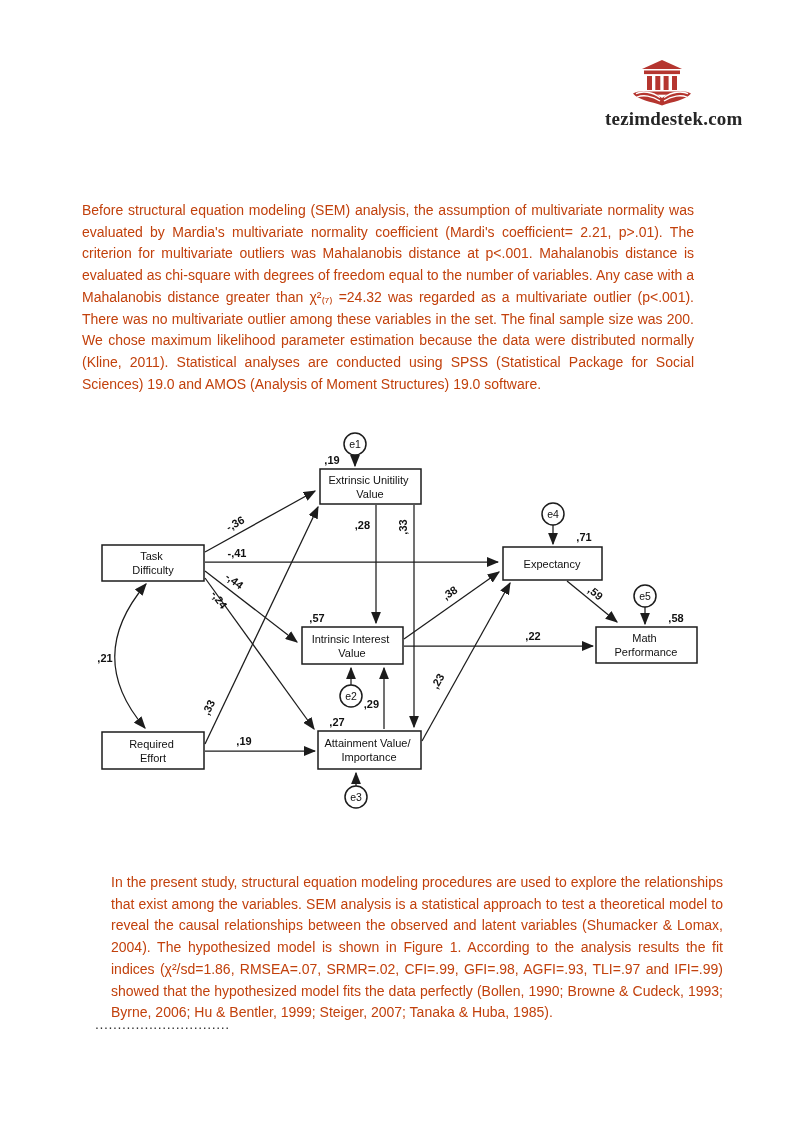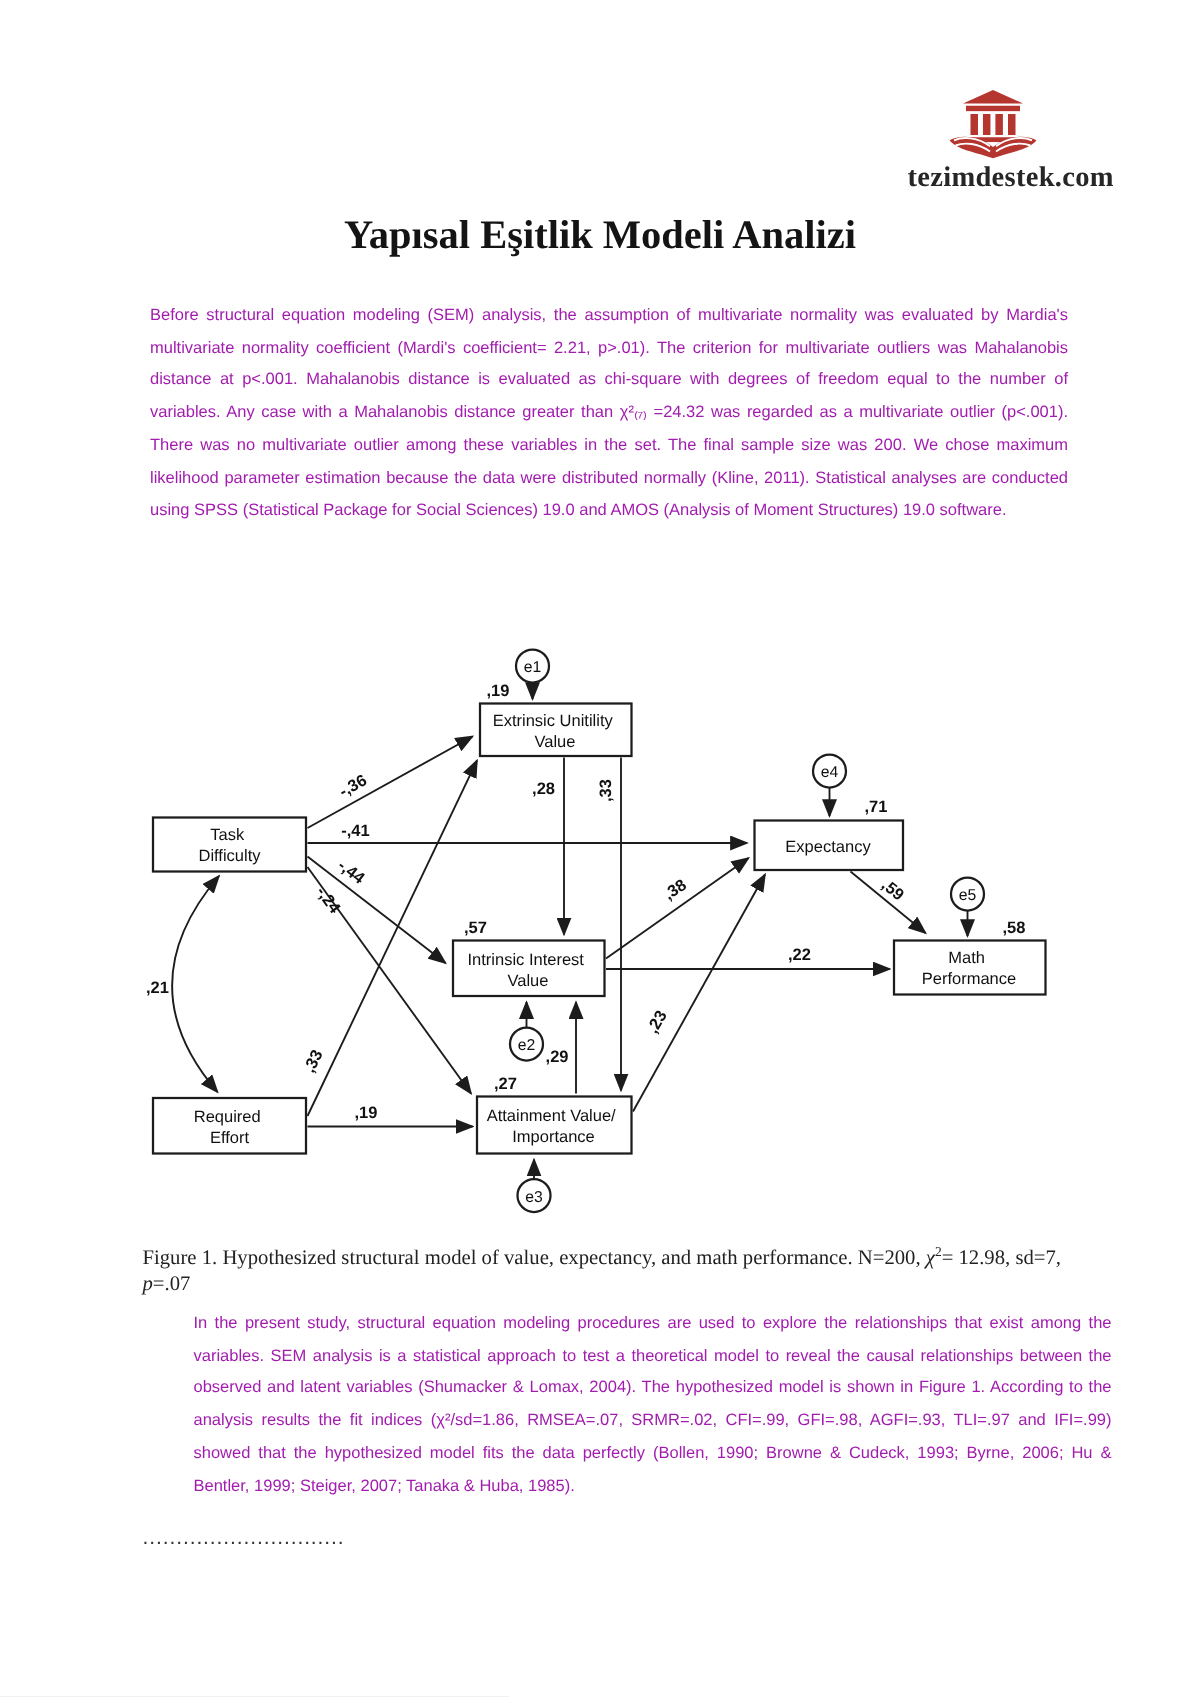--- a/index.html
+++ b/index.html
@@ -15,22 +15,22 @@
     margin-top:2px; font-family:"Liberation Serif", serif; font-weight:bold;
     font-size:19px; color:#262626; letter-spacing:0.2px;
   }
   
   .title{
     position:absolute; left:0; top:141px; width:100%; text-align:center;
     font-family:"Liberation Serif", serif; font-weight:bold; font-size:27px; color:#141414;
   }
   
   .para{
-    position:absolute; left:100px; width:612px; text-align:justify;
-    font-size:11px; line-height:21.7px; color:#a21caf;
+    position:absolute; left:82px; width:612px; text-align:justify;
+    font-size:14px; line-height:21.7px; color:#c2410c;
   }
   .para1{top:200px;}
   .para2{top:872px;margin-left:29px;}
   
   .caption{
     position:absolute; left:95px; top:826px; width:616px;
     font-family:"Liberation Serif", serif; font-size:13.8px; line-height:17.5px; color:#222222;
   }
   .caption sup{font-size:9px;}
   
@@ -68,21 +68,20 @@
       </g>
 
       <path d="M27 37.5 C19 31.5 9 30.8 3 33.6" stroke="#ffffff" stroke-width="1.3" fill="none"></path>
       <path d="M31 37.5 C39 31.5 49 30.8 55 33.6" stroke="#ffffff" stroke-width="1.3" fill="none"></path>
       <path d="M27 41 C19 35.5 10 34.6 4 37" stroke="#ffffff" stroke-width="1.3" fill="none"></path>
       <path d="M31 41 C39 35.5 48 34.6 54 37" stroke="#ffffff" stroke-width="1.3" fill="none"></path>
     </svg>
     <div class="logo-text">tezimdestek.com</div>
   </div>
 
-  <div class="title">Yapısal Eşitlik Modeli Analizi</div>
 
   <div class="para para1">Before structural equation modeling (SEM) analysis, the assumption of multivariate normality was evaluated by Mardia's multivariate normality coefficient (Mardi's coefficient= 2.21, p&gt;.01). The criterion for multivariate outliers was Mahalanobis distance at p&lt;.001. Mahalanobis distance is evaluated as chi-square with degrees of freedom equal to the number of variables. Any case with a Mahalanobis distance greater than χ²₍₇₎ =24.32 was regarded as a multivariate outlier (p&lt;.001). There was no multivariate outlier among these variables in the set. The final sample size was 200. We chose maximum likelihood parameter estimation because the data were distributed normally (Kline, 2011). Statistical analyses are conducted using SPSS (Statistical Package for Social Sciences) 19.0 and AMOS (Analysis of Moment Structures) 19.0 software.</div>
 
   <svg class="diagram" width="800" height="1131" viewBox="0 0 800 1131">
     <defs>
       <marker id="ah" viewBox="0 0 10 8" refX="9" refY="4" markerWidth="10" markerHeight="8" orient="auto-start-reverse">
         <path d="M0,0 L10,4 L0,8 Z" fill="#1c1c1c"></path>
       </marker>
     </defs>
 
@@ -209,19 +208,18 @@
         <rect class="nbox" x="596" y="627" width="101" height="36"></rect>
         <text class="ntext" text-anchor="middle">
           <tspan x="646" y="642">Math</tspan>
           <tspan x="646" y="656">Performance</tspan>
         </text>
         <text class="r2" x="676" y="622" text-anchor="middle">,58</text>
       </g>
     </g>
   </svg>
 
-  <div class="caption"><span>Figure 1. Hypothesized structural model of value, expectancy, and math performance. N=200, </span><i>χ</i><sup>2</sup><span>= 12.98, sd=7, </span><i>p</i><span>=.07</span></div>
 
   <div class="para para2">In the present study, structural equation modeling procedures are used to explore the relationships that exist among the variables. SEM analysis is a statistical approach to test a theoretical model to reveal the causal relationships between the observed and latent variables (Shumacker &amp; Lomax, 2004). The hypothesized model is shown in Figure 1. According to the analysis results the fit indices (χ²/sd=1.86, RMSEA=.07, SRMR=.02, CFI=.99, GFI=.98, AGFI=.93, TLI=.97 and IFI=.99) showed that the hypothesized model fits the data perfectly (Bollen, 1990; Browne &amp; Cudeck, 1993; Byrne, 2006; Hu &amp; Bentler, 1999; Steiger, 2007; Tanaka &amp; Huba, 1985).</div>
 
   <div class="dots">..............................</div>
 
 </div>
 
 </body></html>

